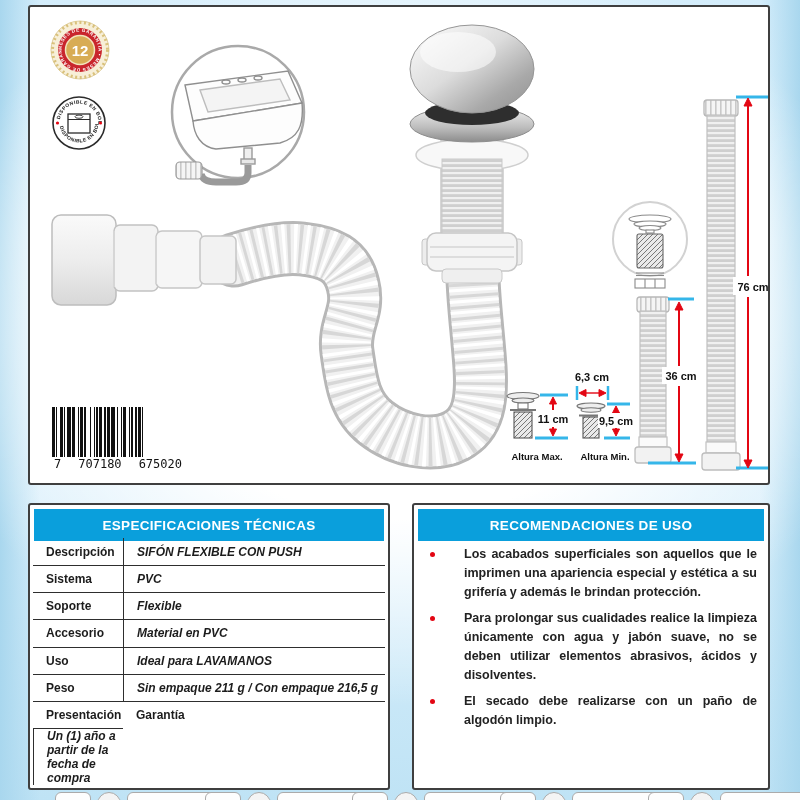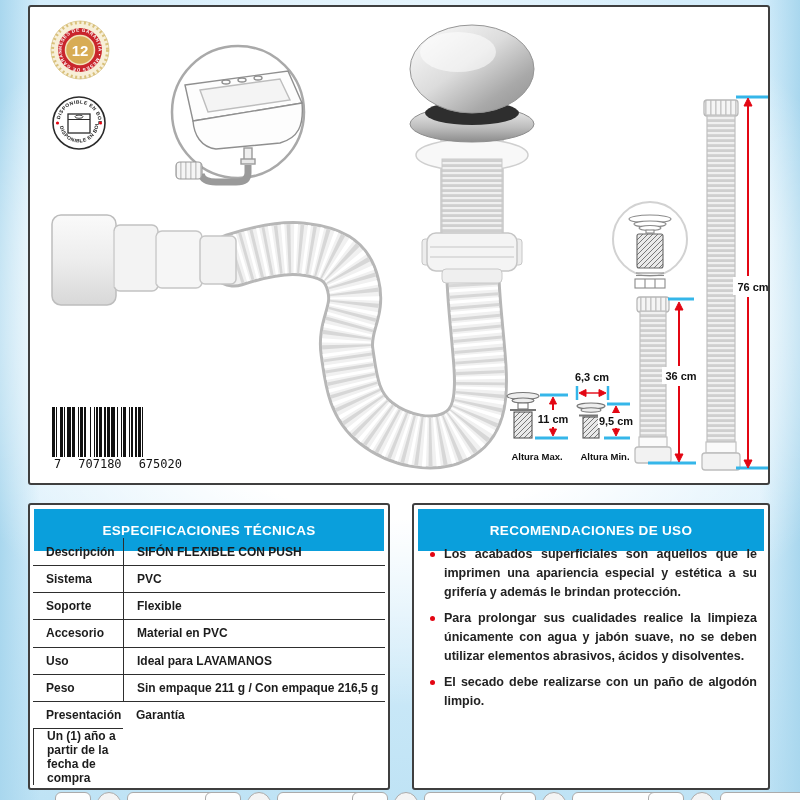--- a/index.html
+++ b/index.html
@@ -8,33 +8,33 @@
     font-family:"Liberation Sans",sans-serif;
     background:
       radial-gradient(ellipse 78% 62% at 50% 40%, #ffffff 40%, rgba(255,255,255,0) 78%),
       linear-gradient(90deg,#a9d7ee 0%, rgba(169,215,238,0) 5%, rgba(169,215,238,0) 95%, #a9d7ee 100%),
       linear-gradient(180deg,#d4edfb 0%, #e9f7fe 30%, #d9effb 65%, #bfe3f5 100%);
   }
   .panel{position:absolute;background:#fff;border:2px solid #3f3f3f;border-radius:3px;box-sizing:border-box;}
   .panel-upper{left:28px;top:5px;width:742px;height:480px;}
   .panel-specs{left:28px;top:503px;width:362px;height:287px;}
   .panel-reco{left:412px;top:503px;width:358px;height:287px;}
-  .hdr{position:absolute;left:4px;right:4px;top:4px;height:42px;background:#0a9fdc;
+  .hdr{position:absolute;left:4px;right:4px;top:4px;height:32px;background:#0a9fdc;
        color:#fff;font-weight:bold;font-size:13.5px;letter-spacing:.3px;
        display:flex;align-items:center;justify-content:center;}
   
   .spec-grid{position:absolute;left:3px;right:3px;top:33px;bottom:3px;display:grid;
              grid-template-columns:90px 1fr;grid-auto-rows:1fr;}
   .cell{display:flex;align-items:center;font-size:12px;font-weight:bold;color:#1c1c1c;
         padding-left:13px;border-top:1.5px solid #2e2e2e;box-sizing:border-box;}
   .cell.first{border-top:none;}
-  .cell.val{border-left:1.5px solid #2e2e2e;}
+  .cell.val{border-left:1.5px solid #2e2e2e;font-style:italic;}
   
   .reco-list{position:absolute;left:14px;right:11px;top:40px;}
-  .reco-item{display:flex;margin-bottom:7px;}
+  .reco-item{display:flex;margin-bottom:7px;gap:20px;}
   .reco-dot{width:5px;height:5px;border-radius:50%;background:#e30613;margin:7px 9px 0 2px;flex:none;}
   .reco-text{font-size:12.5px;line-height:1.52;font-weight:600;color:#222;text-align:justify;}
   
   .barcode{position:absolute;left:22px;top:400px;width:134px;}
   .bc-bars{display:flex;align-items:flex-start;height:58px;}
   .bc-bars div{height:50px;}
   .bc-bars div.b{background:#111;}
   .bc-bars div.tall{height:57px;}
   .bc-digits{display:flex;justify-content:space-between;font-family:"DejaVu Sans Mono",monospace;
              font-size:12px;color:#111;margin-top:-8px;padding:0 2px 0 0;}

